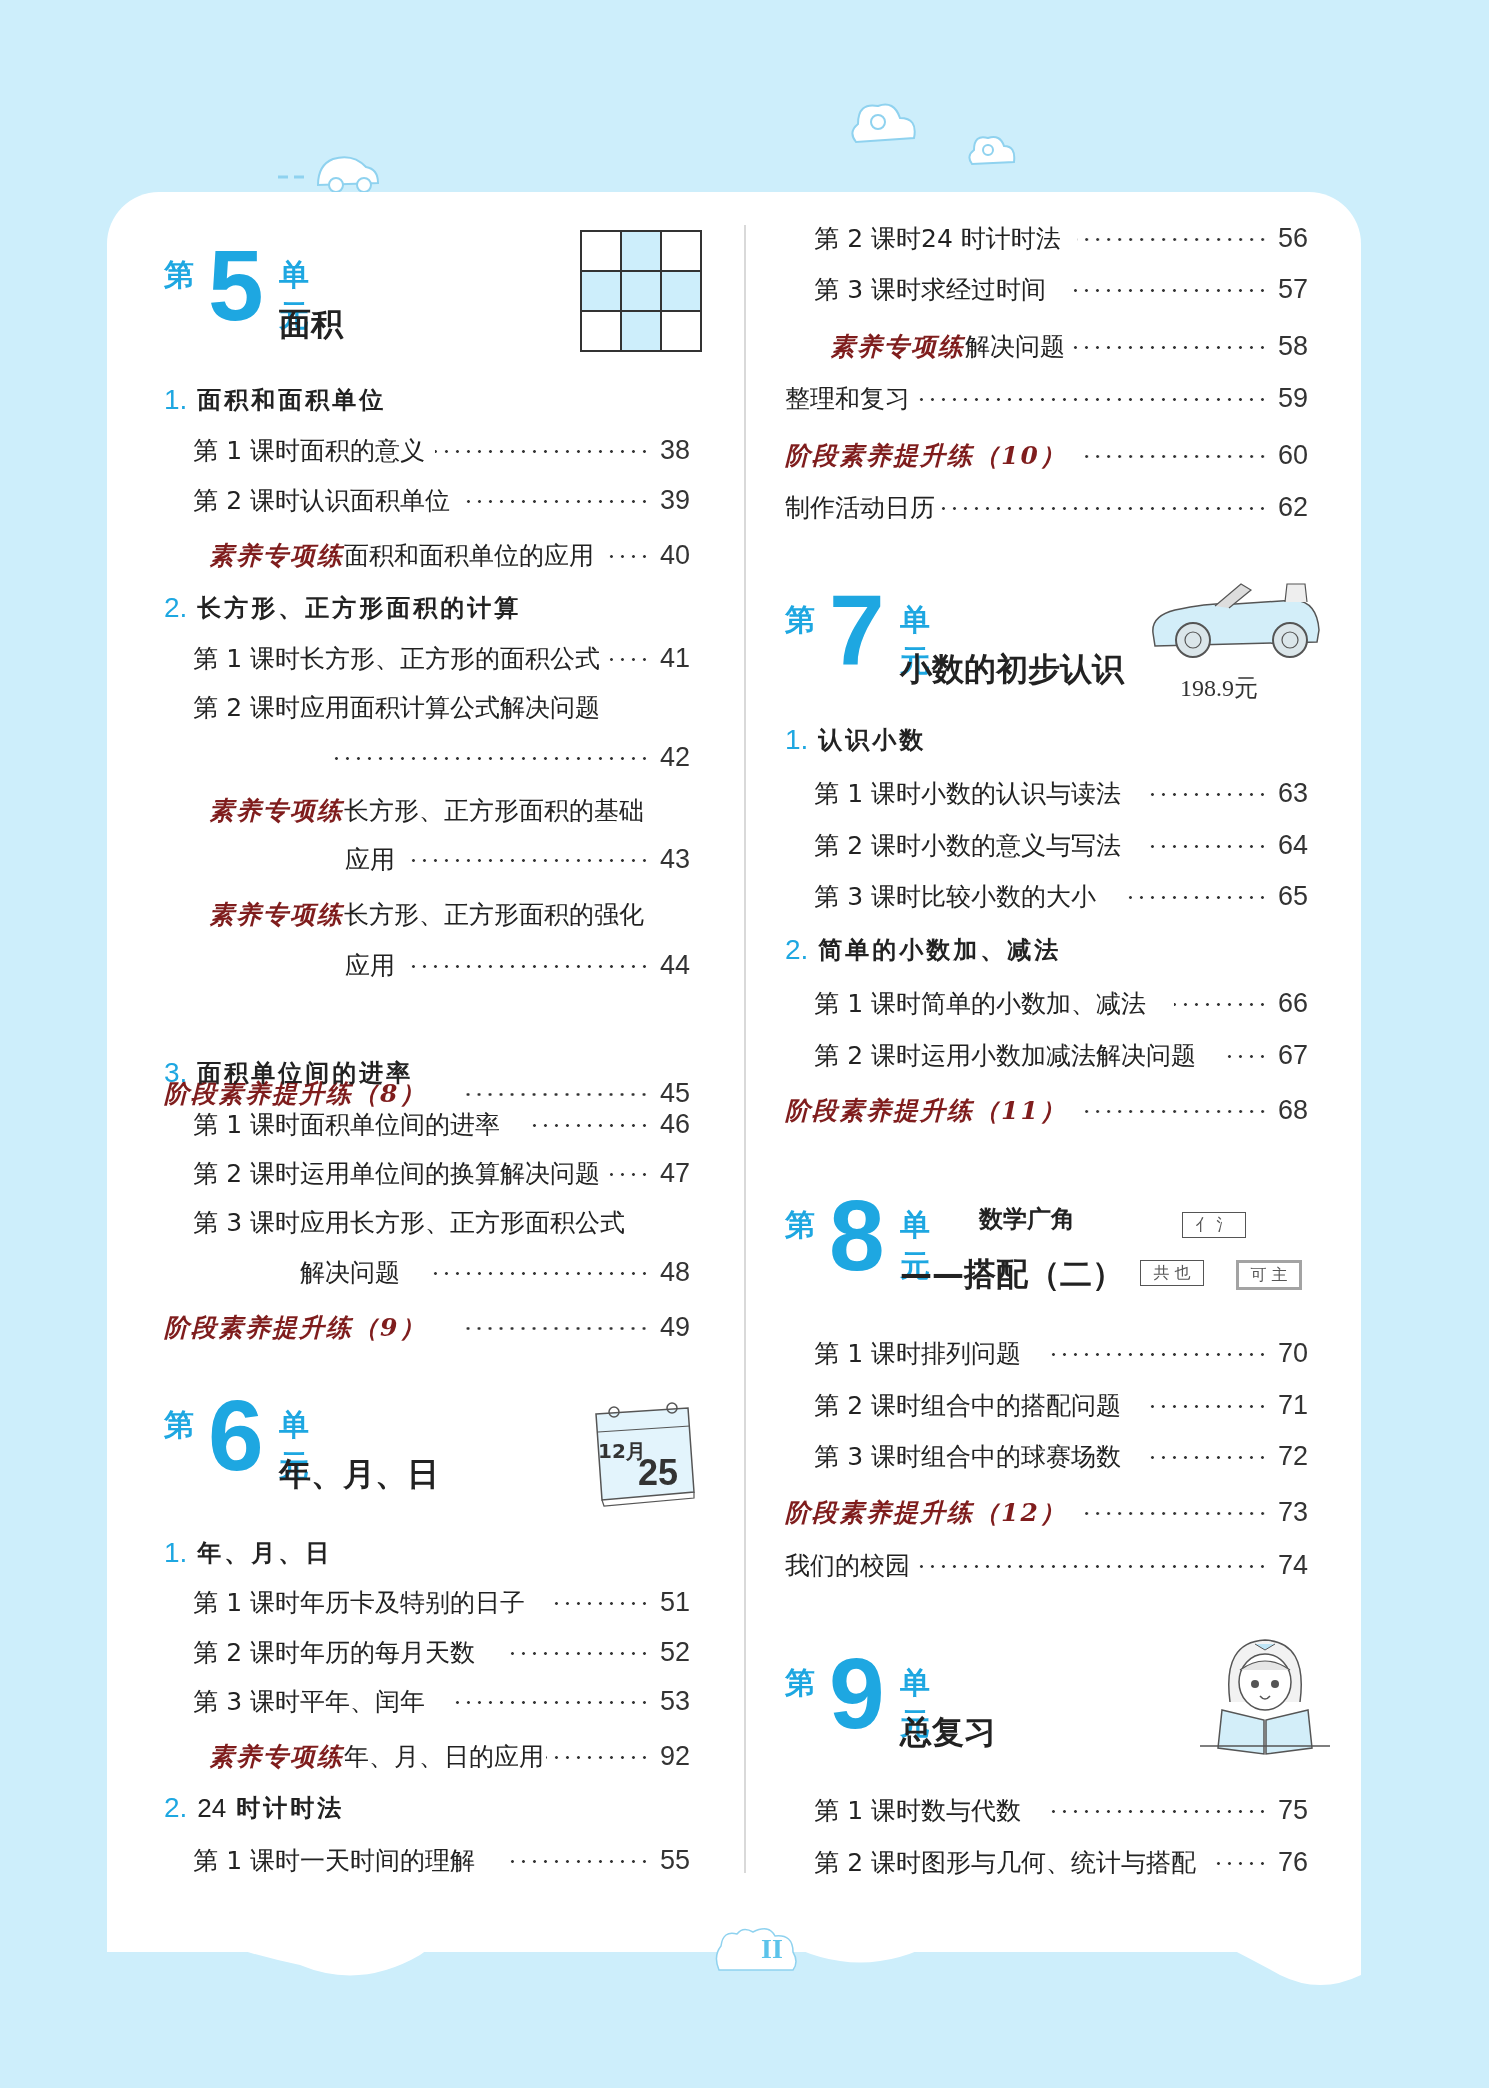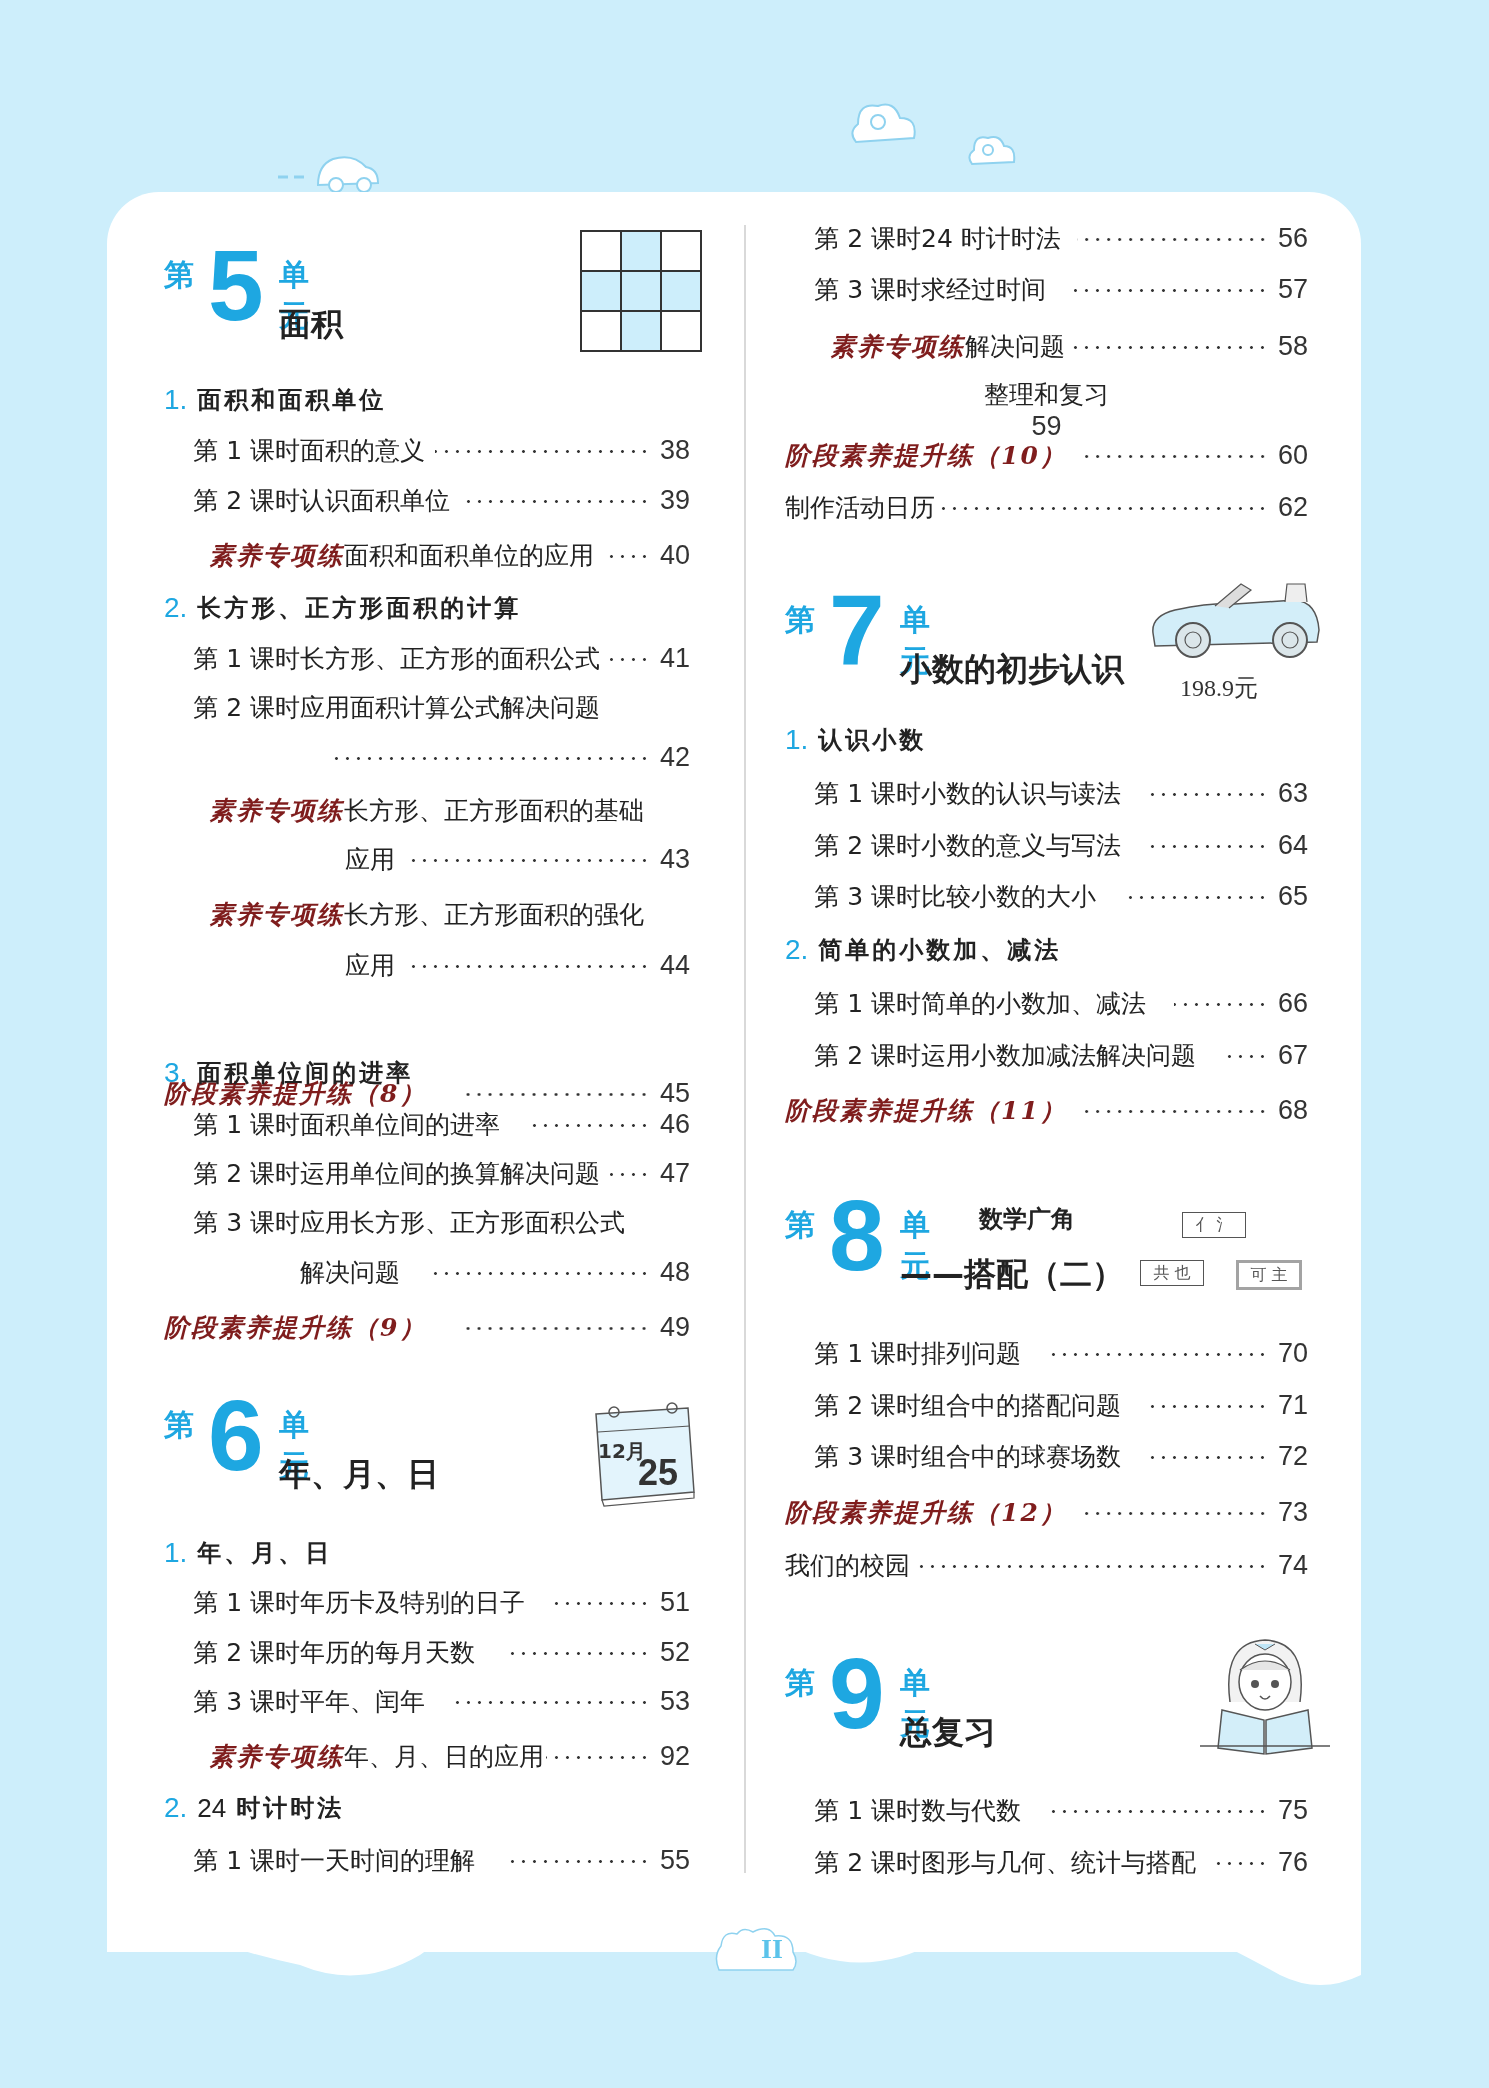--- a/index.html
+++ b/index.html
@@ -242,21 +242,21 @@
   <span class="title">求经过时间</span>
   <span class="dots" style="margin-left:28px"></span>
   <span class="page">57</span>
 </div>
 <div class="row right special" style="top:326px;">
   <span class="blue-tag" style="width:180px">素养专项练</span>
   <span class="title">解决问题</span>
   <span class="dots" style="margin-left:2px"></span>
   <span class="page">58</span>
 </div>
-<div class="row right" style="top:378px;flex-direction:column;">
+<div class="row right" style="top:378px;">
   <span class="title">整理和复习</span>
   <span class="dots" style="margin-left:2px"></span>
   <span class="page">59</span>
 </div>
 <div class="row right" style="top:435px;">
   <span class="blue-tag">阶段素养提升练（10）</span>
   <span class="dots" style="margin-left:16px"></span>
   <span class="page">60</span>
 </div>
 <div class="row right" style="top:487px;">

